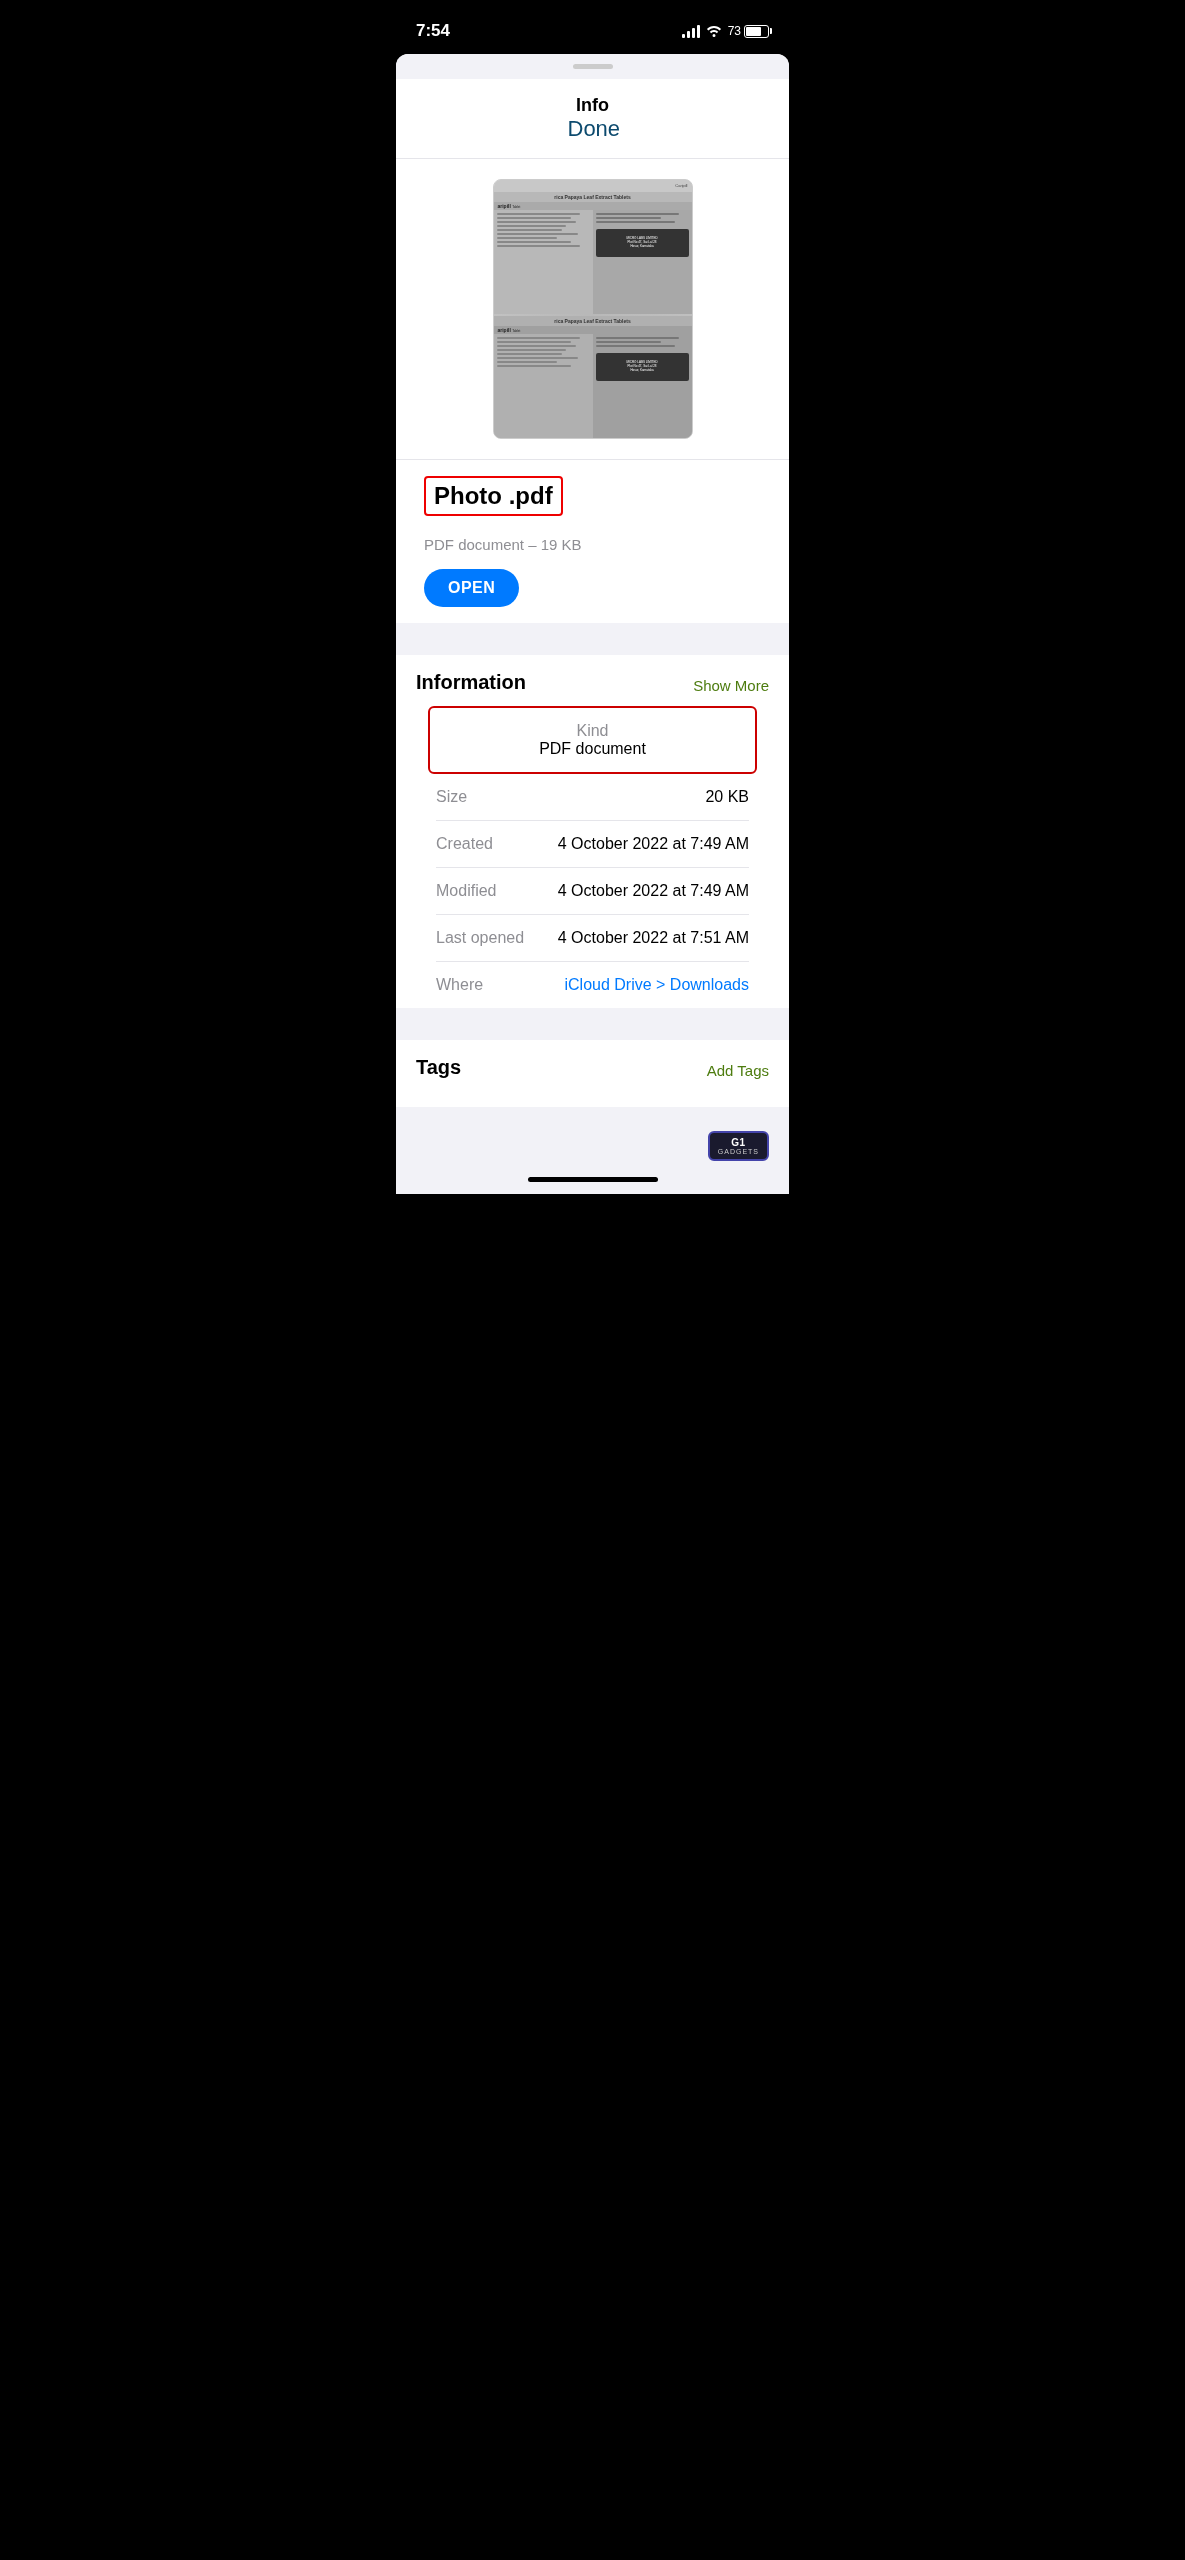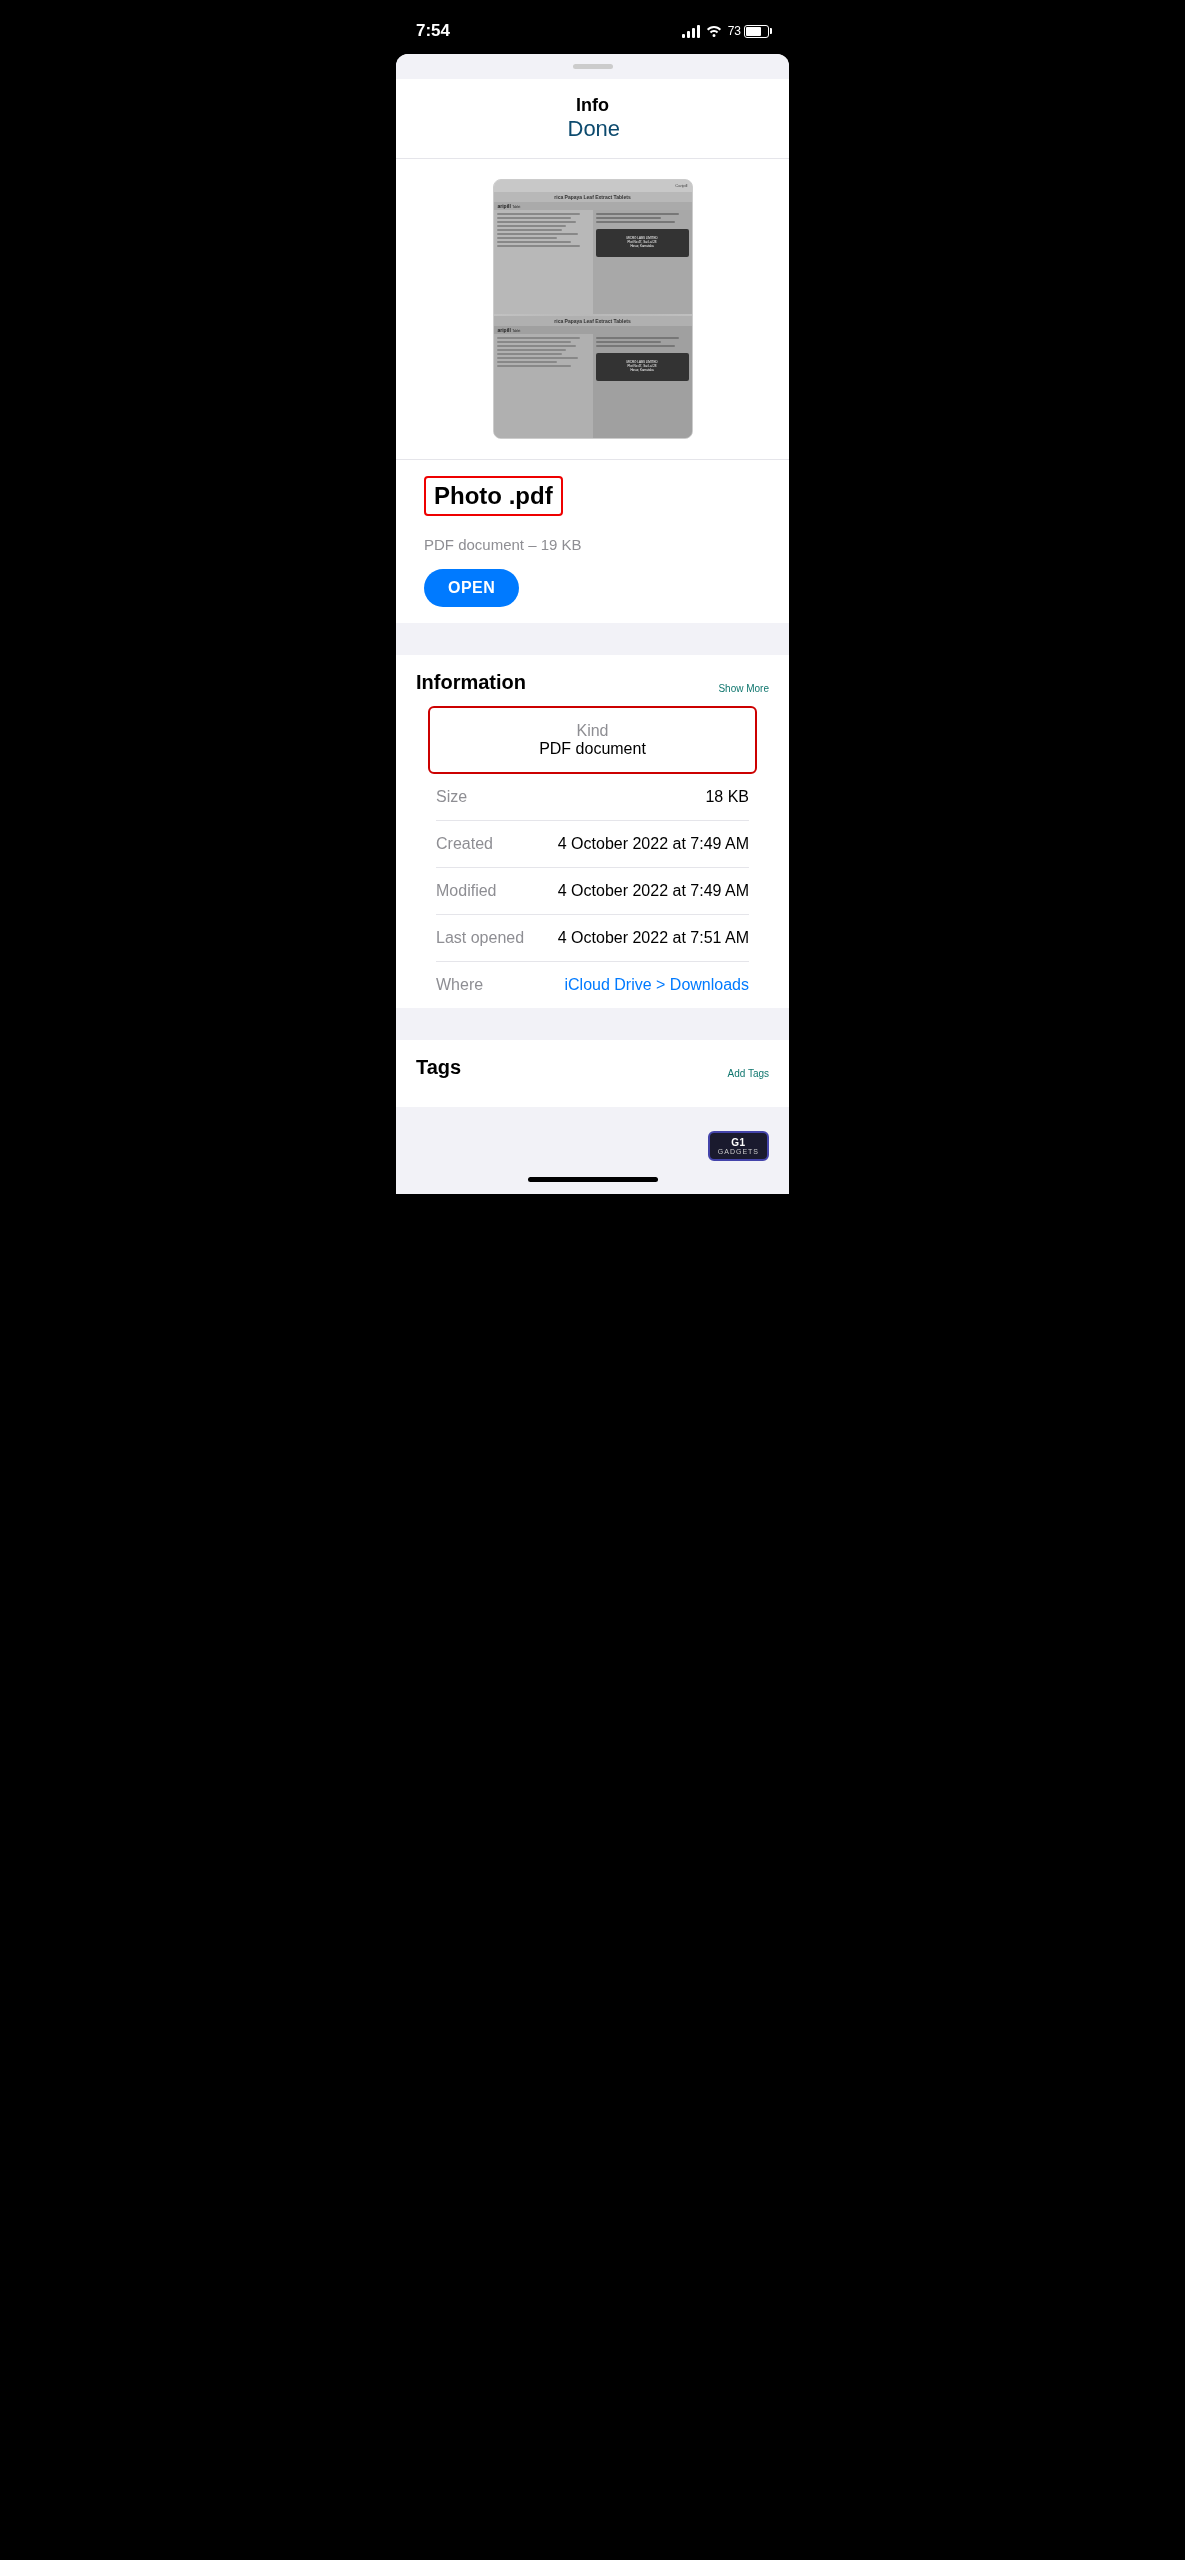--- a/index.html
+++ b/index.html
@@ -225,22 +225,22 @@
       margin-bottom: 12px;
     }
 
     .section-title {
       font-size: 20px;
       font-weight: 700;
       color: #000;
     }
 
     .section-action {
-      color: #0f766e;
-      font-size: 10px;
+      color: #4d7c0f;
+      font-size: 15px;
       cursor: pointer;
     }
 
     
     .info-row {
       display: flex;
       align-items: center;
       justify-content: space-between;
       padding: 14px 0;
       border-bottom: 1px solid #e5e5ea;
@@ -433,21 +433,21 @@
 
       <div class="info-rows-container">
 
         <div style="border: 2.5px solid #cc0000; border-radius: 6px; padding: 14px 8px; margin: 0 -8px; display: flex; align-items: center; justify-content: space-between; flex-direction: column;">
           <span class="info-label">Kind</span>
           <span class="info-value">PDF document</span>
         </div>
 
         <div class="info-row">
           <span class="info-label">Size</span>
-          <span class="info-value">18 KB</span>
+          <span class="info-value">20 KB</span>
         </div>
 
         <div class="info-row">
           <span class="info-label">Created</span>
           <span class="info-value">4 October 2022 at 7:49 AM</span>
         </div>
 
         <div class="info-row">
           <span class="info-label">Modified</span>
           <span class="info-value">4 October 2022 at 7:49 AM</span>

